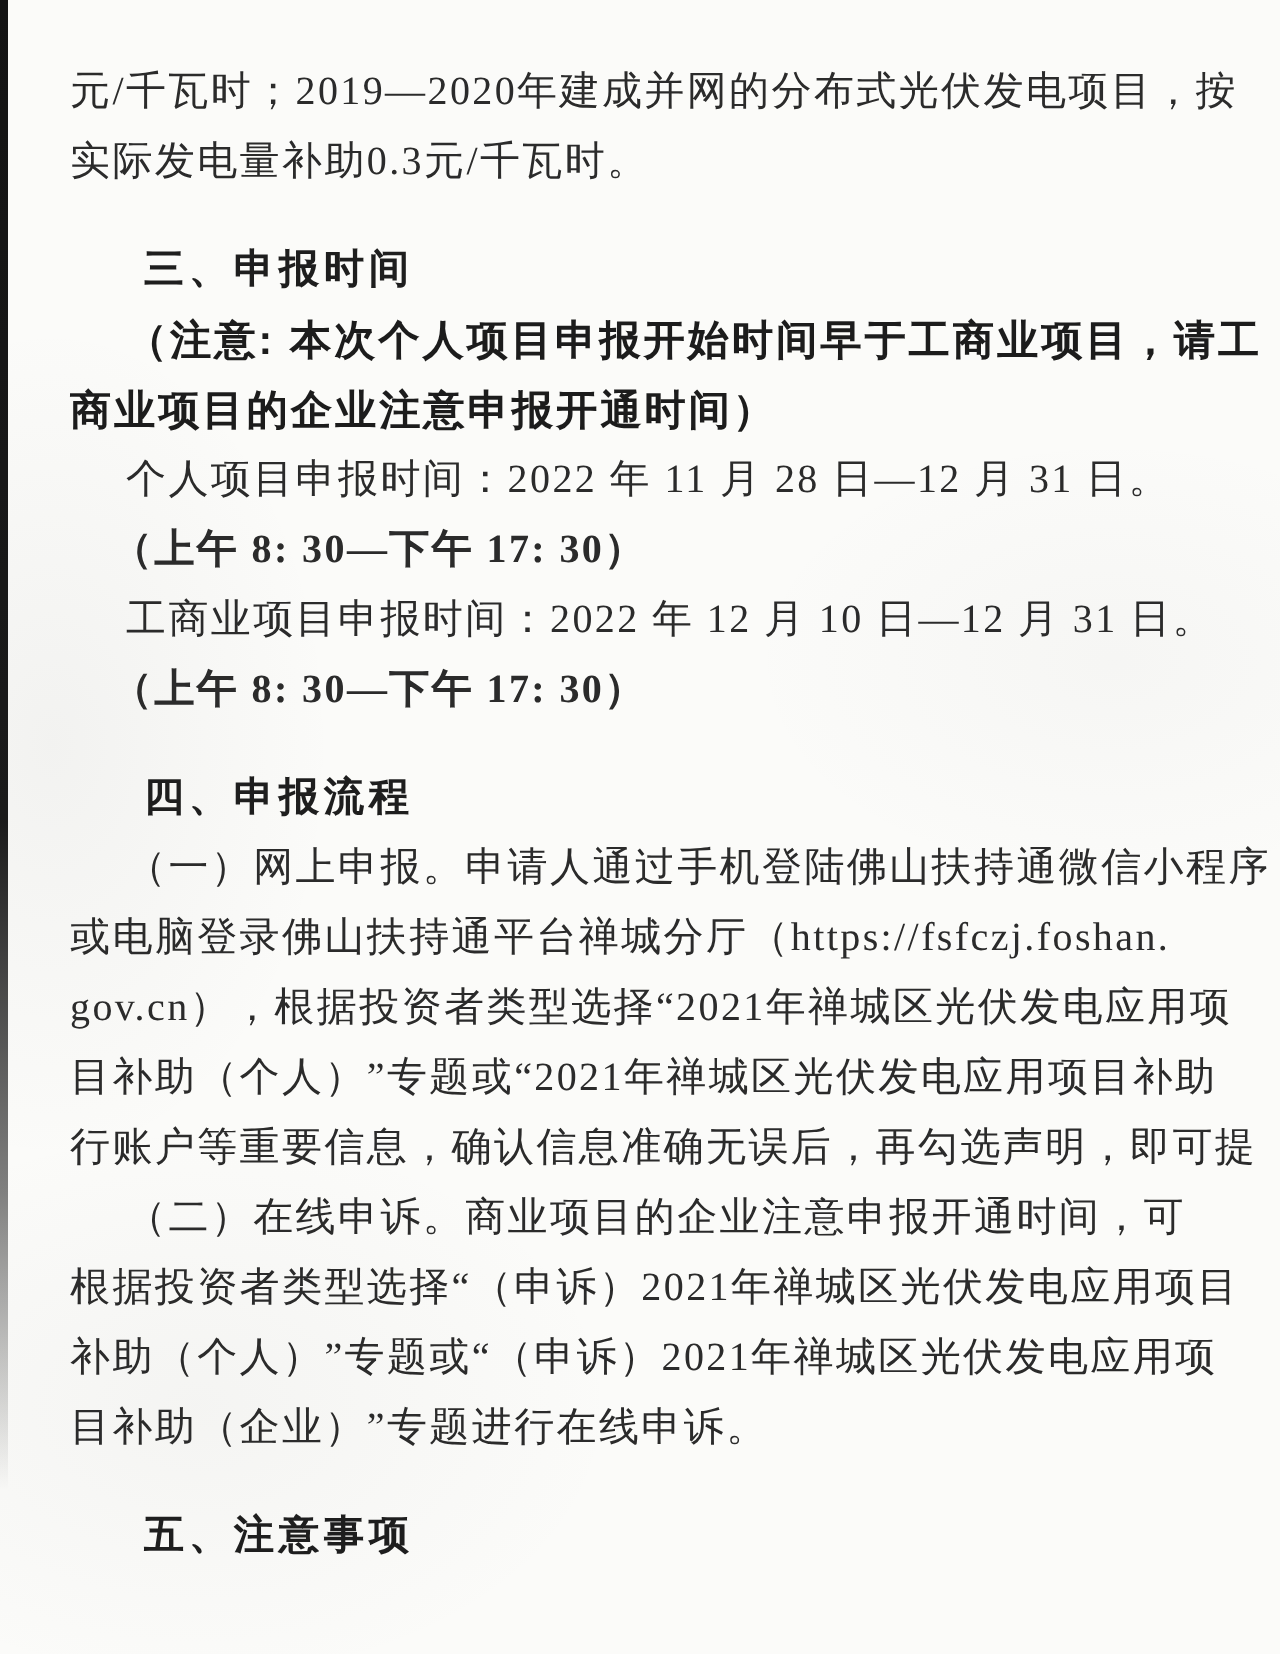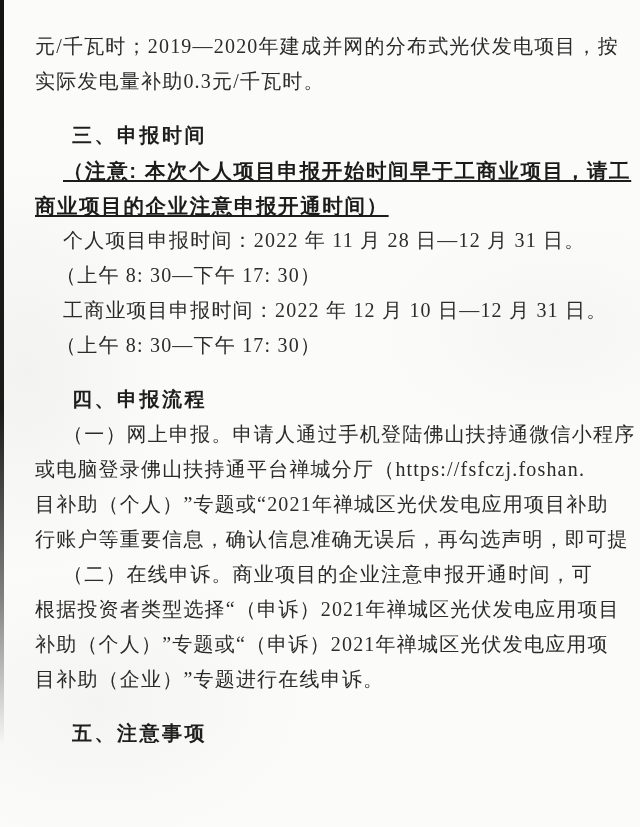--- a/index.html
+++ b/index.html
@@ -41,45 +41,45 @@
     letter-spacing:2.5px;
     margin-top:19px;
   }
   
   .n {
     font-family:"Liberation Sans","DejaVu Sans",sans-serif;
     font-weight:bold;
     font-size:20.5px;
     color:#1c1c1c;
     letter-spacing:1.6px;
-    text-decoration:underline;
   }
   
   .ih { padding-left:37px; }  
   .ip { padding-left:28px; }  
-  .ib { padding-left:21px; }  
+  .ib { padding-left:21px;font-weight:bold; }  
 </style>
 </head>
 <body>
 
 <div class="page">
   <div class="edge-strip"></div>
   <div class="content">
     <div class="ln">元/千瓦时；2019—2020年建成并网的分布式光伏发电项目，按</div>
     <div class="ln">实际发电量补助0.3元/千瓦时。</div>
     <div class="ln h ih">三、申报时间</div>
     <div class="ln n ip">（注意: 本次个人项目申报开始时间早于工商业项目，请工</div>
     <div class="ln n">商业项目的企业注意申报开通时间）</div>
     <div class="ln ip">个人项目申报时间：2022 年 11 月 28 日—12 月 31 日。</div>
     <div class="ln ib">（上午 8: 30—下午 17: 30）</div>
     <div class="ln ip">工商业项目申报时间：2022 年 12 月 10 日—12 月 31 日。</div>
     <div class="ln ib">（上午 8: 30—下午 17: 30）</div>
     <div class="ln h ih">四、申报流程</div>
     <div class="ln ip">（一）网上申报。申请人通过手机登陆佛山扶持通微信小程序</div>
     <div class="ln">或电脑登录佛山扶持通平台禅城分厅（https://fsfczj.foshan.</div>
+    <div class="ln">gov.cn），根据投资者类型选择“2021年禅城区光伏发电应用项</div>
     <div class="ln">目补助（个人）”专题或“2021年禅城区光伏发电应用项目补助</div>
     <div class="ln">行账户等重要信息，确认信息准确无误后，再勾选声明，即可提</div>
     <div class="ln ip">（二）在线申诉。商业项目的企业注意申报开通时间，可</div>
     <div class="ln">根据投资者类型选择“（申诉）2021年禅城区光伏发电应用项目</div>
     <div class="ln">补助（个人）”专题或“（申诉）2021年禅城区光伏发电应用项</div>
     <div class="ln">目补助（企业）”专题进行在线申诉。</div>
     <div class="ln h ih">五、注意事项</div>
   </div>
 </div>
 

